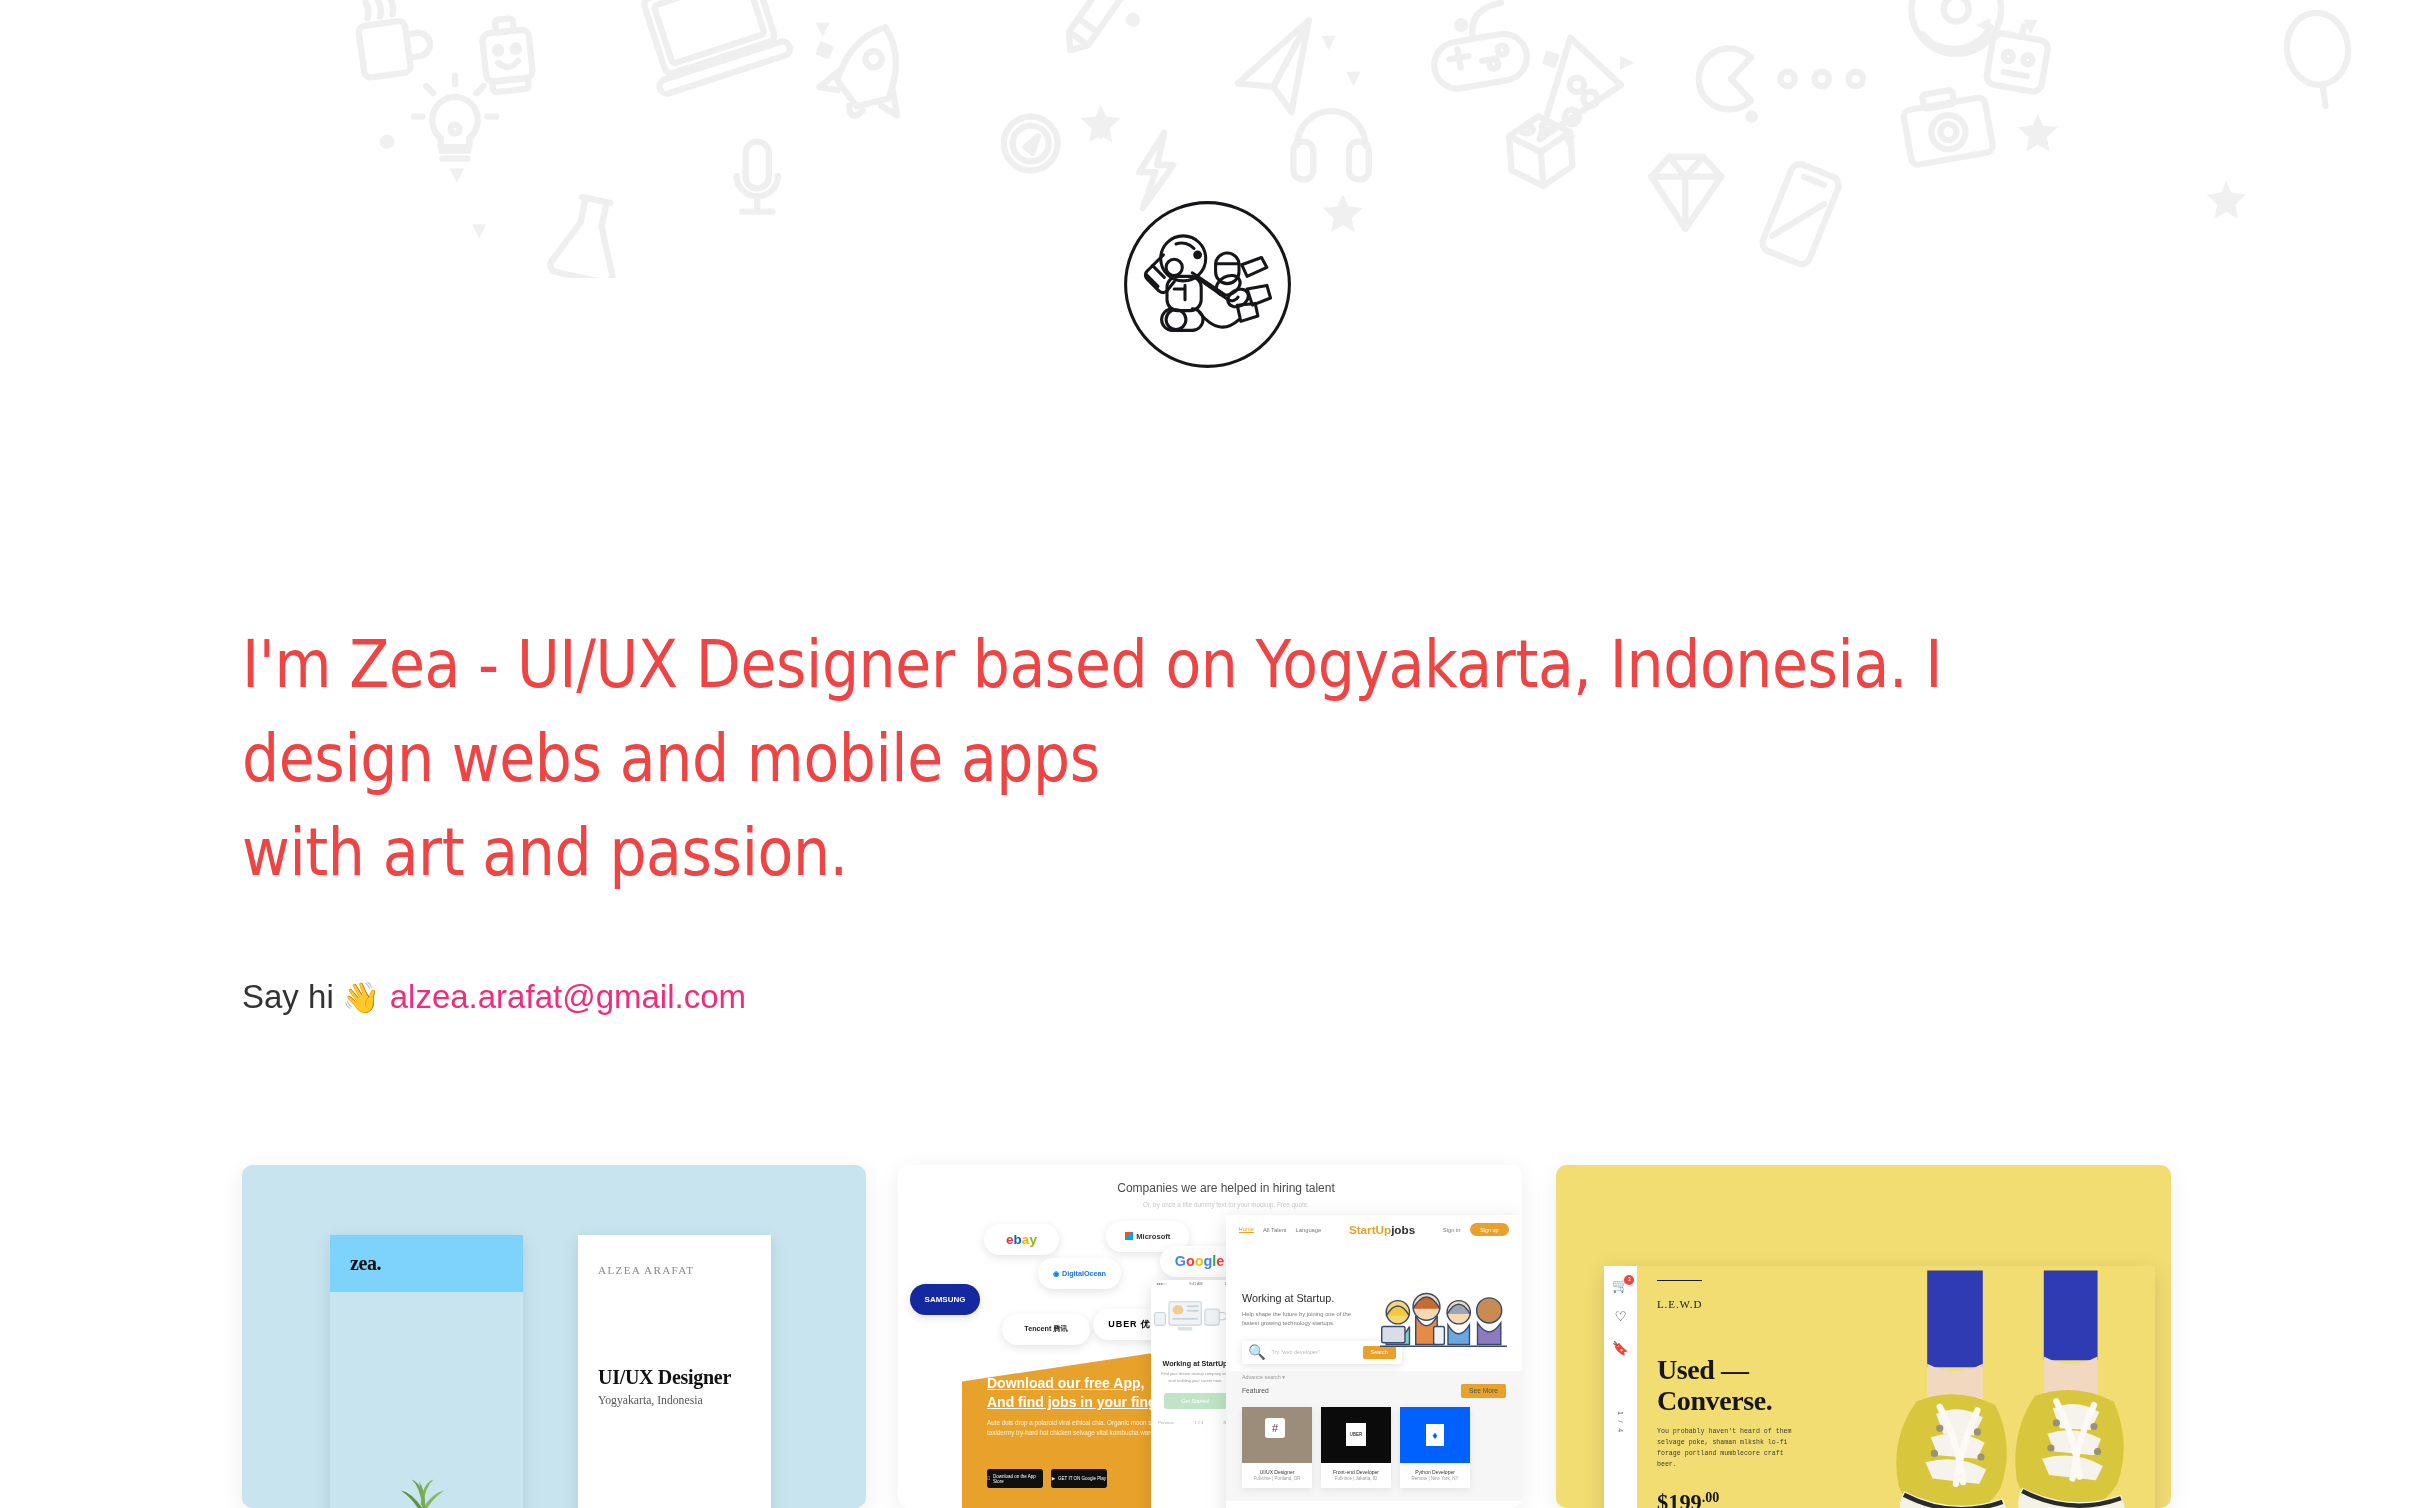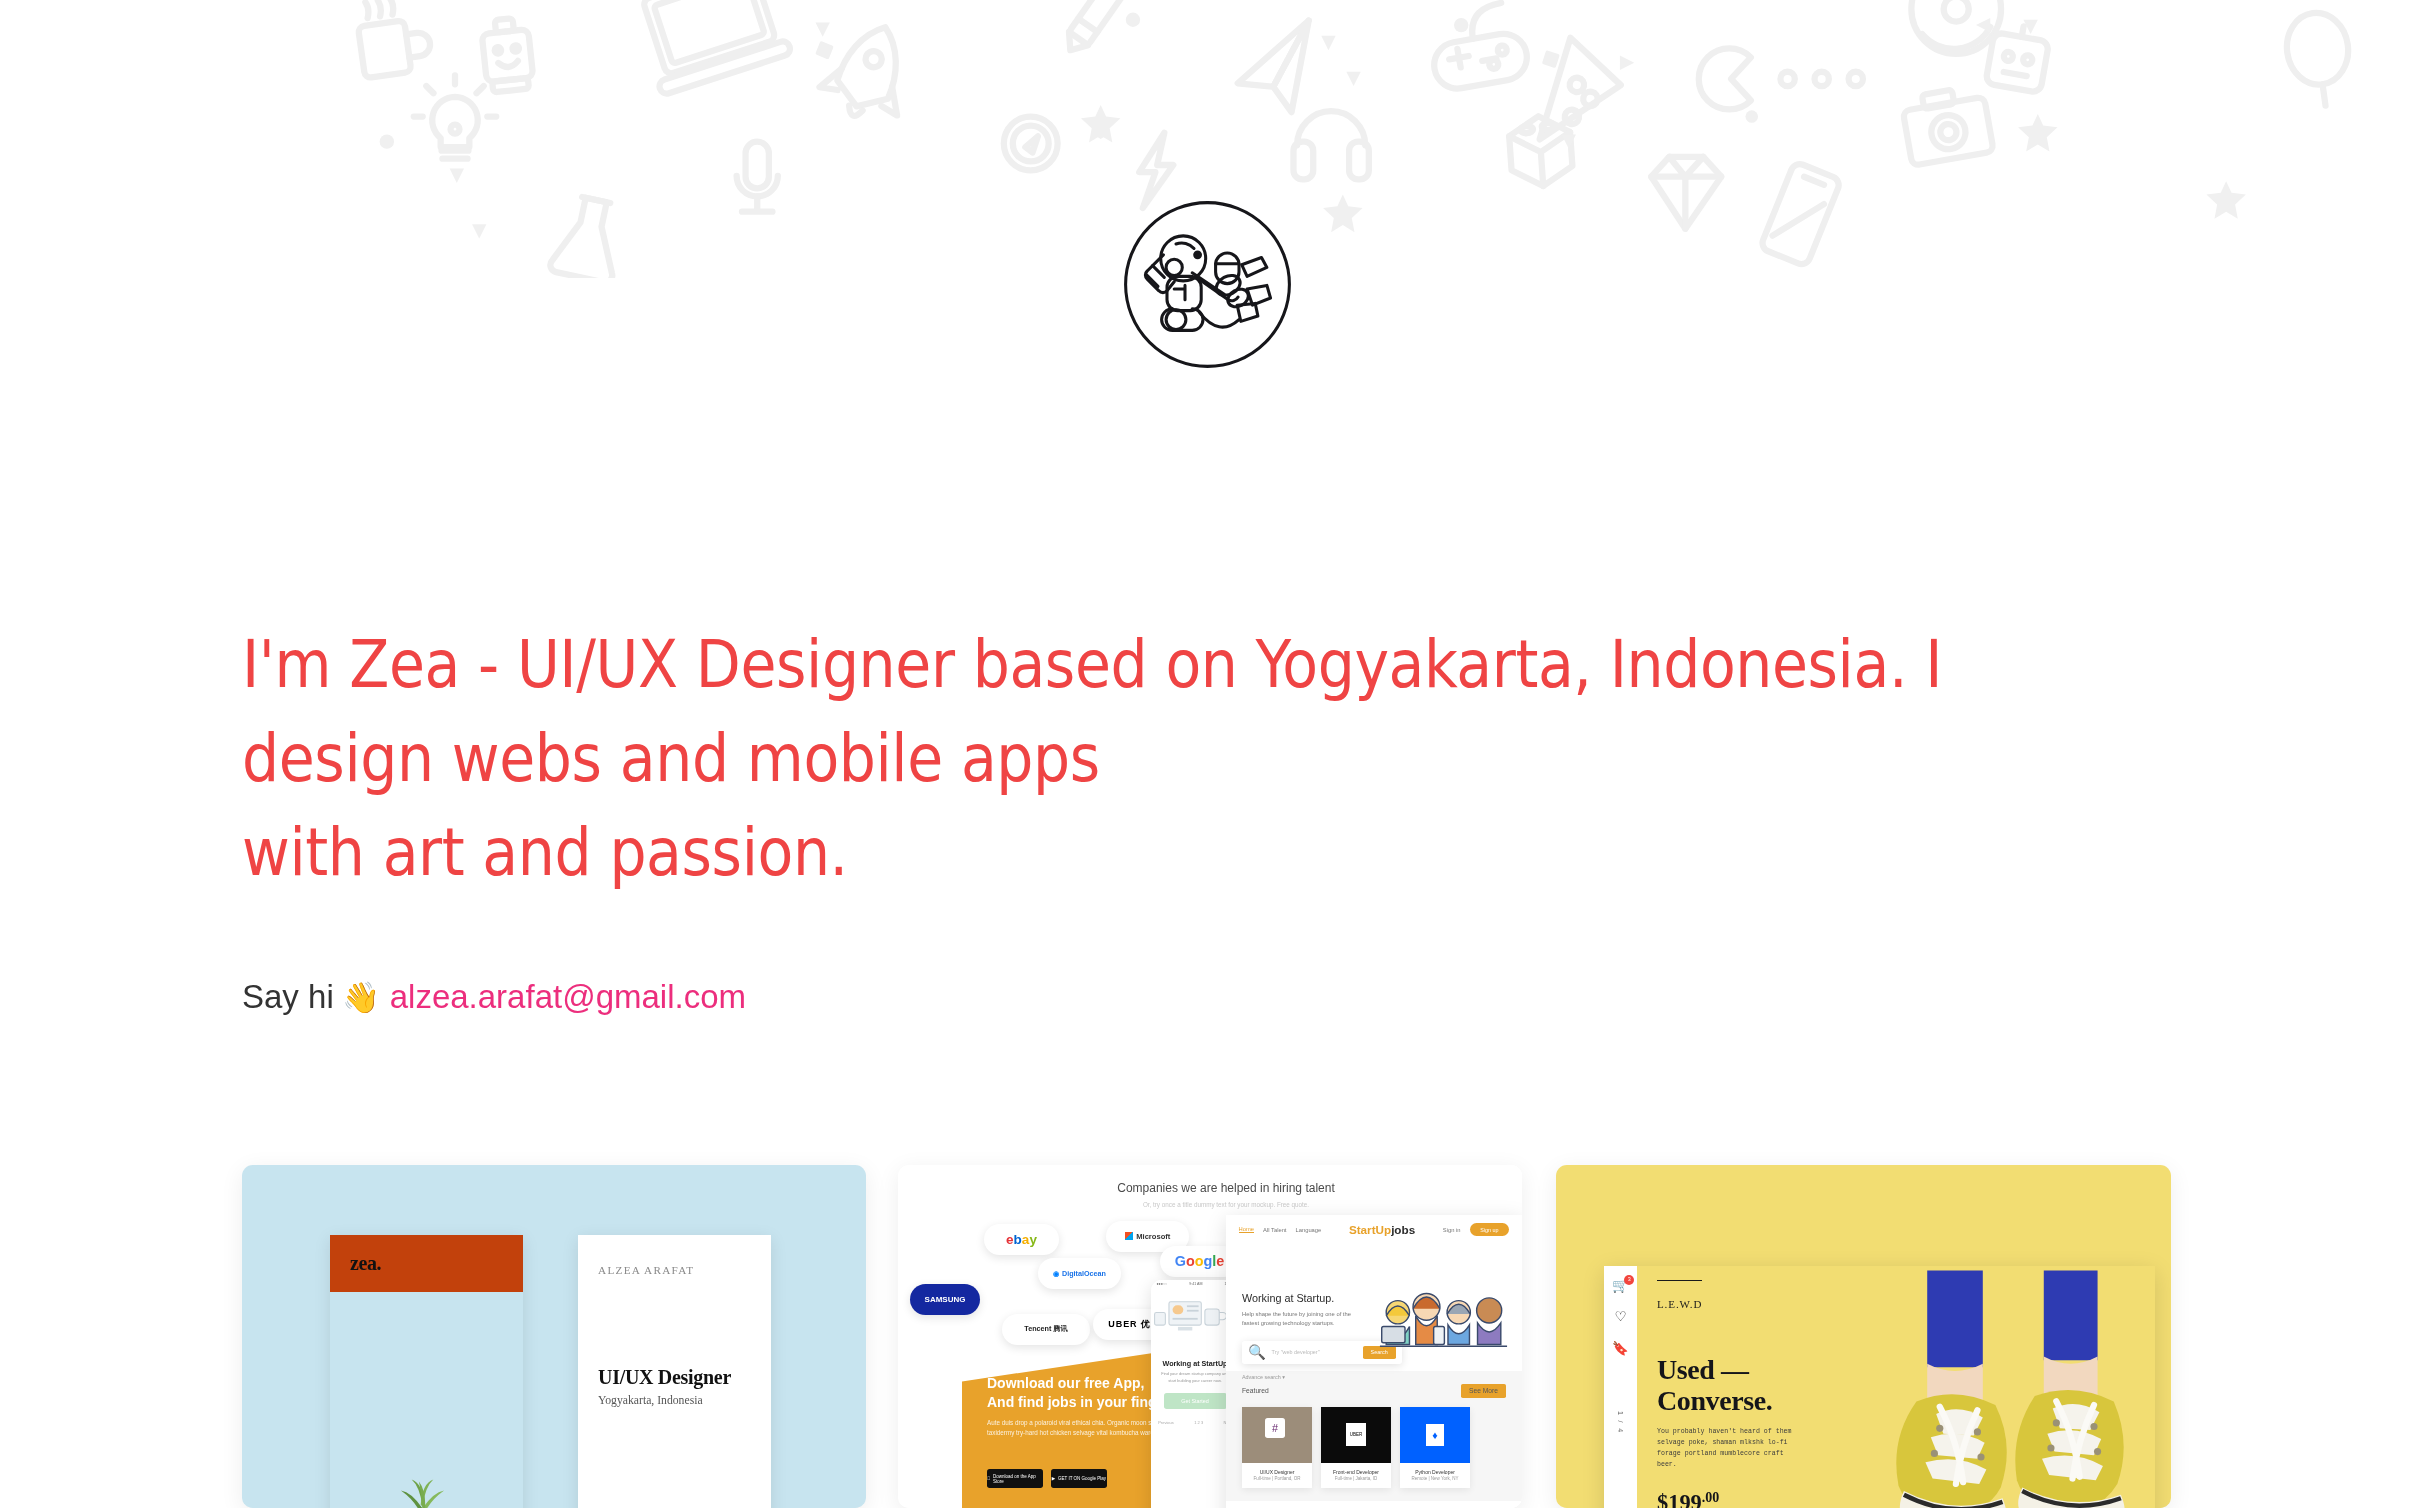--- a/index.html
+++ b/index.html
@@ -37,41 +37,41 @@
   .cards { position:absolute; left:0; top:1165px; width:2413px; height:343px; }
   .card { position:absolute; top:0; height:343px; border-radius:10.8px; overflow:hidden;
           box-shadow:0 5.4px 23px rgba(0,0,0,0.07); }
   .card-1 { left:242px; width:624px; background:#C7E4EF; }
   .card-2 { left:898px; width:624px; background:#ffffff; }
   .card-3 { left:1556px; width:615px; background:#F2DD72; }
 
   
   .c1-left { position:absolute; left:88px; top:70px; width:193px; bottom:-36px; background:#C7E4EF;
              box-shadow:0 3.6px 16px rgba(0,0,0,0.10); }
-  .c1-left-head { height:57px; background:#c2410c; display:flex; align-items:center; padding-left:20px; }
+  .c1-left-head { height:57px; background:#7dd3fc; display:flex; align-items:center; padding-left:20px; }
   .c1-left-head .zea { font-family:"Liberation Serif", serif; font-weight:bold; font-size:20px; color:#111; letter-spacing:-0.4px;}
   .c1-plant { position:absolute; left:52px; bottom:-3.6px; width:81px; height:81px; }
   .c1-right { position:absolute; left:336px; top:70px; width:193px; bottom:-36px; background:#fff;
               box-shadow:0 3.6px 16px rgba(0,0,0,0.10); padding:29px 20px 0 20px; }
   .c1-name { font-family:"Liberation Serif", serif; font-size:11.2px; letter-spacing:1.3px; color:#8a8a8a; }
   .c1-role { font-family:"Liberation Serif", serif; font-weight:bold; font-size:20px; color:#111; margin-top:90px; letter-spacing:-0.3px;}
   .c1-loc  { font-family:"Liberation Serif", serif; font-size:11.7px; color:#555; margin-top:5.4px; }
 
   
   .c2-back { position:absolute; left:32px; top:0; right:0; bottom:0; background:#fff; }
   .c2-title { position:absolute; left:0; right:0; top:16px; text-align:center;
               font-size:12px; color:#4a4a4a; font-family:"Liberation Sans Narrow","Liberation Sans",sans-serif; }
   .c2-sub { position:absolute; left:0; right:0; top:36px; text-align:center;
             font-size:6.3px; color:#c8c8c8; }
   .chip { position:absolute; background:#fff; border-radius:27px; box-shadow:0 2.7px 10px rgba(0,0,0,0.11);
           display:flex; align-items:center; justify-content:center; font-size:10.8px; font-weight:bold; height:30.5px; }
   .c2-orange { position:absolute; left:32px; bottom:0; width:298px; height:171px; background:#E8A22B;
                clip-path:polygon(0 26%, 100% 0, 100% 100%, 0 100%); }
   .c2-dl { position:absolute; left:57px; bottom:70px; width:260px; color:#fff; }
-  .c2-dl .h { font-size:14px; font-weight:bold; line-height:19px; font-family:"Liberation Sans Narrow","Liberation Sans",sans-serif;}
+  .c2-dl .h { font-size:14px; font-weight:bold; line-height:19px; font-family:"Liberation Sans Narrow","Liberation Sans",sans-serif;text-decoration:underline;}
   .c2-dl .p { font-size:6.3px; line-height:10px; margin-top:6.3px; opacity:.85; }
   .c2-badges { position:absolute; left:57px; bottom:20px; display:flex; gap:8px; }
   .c2-badge { width:56px; height:19px; background:#101010; border-radius:2.7px; color:#fff;
               font-size:4.5px; display:flex; align-items:center; justify-content:center; gap:2.7px; }
   .c2-phone { position:absolute; left:221px; top:115px; width:88px; height:251px; background:#fff;
               border-radius:10.8px; box-shadow:0 4.5px 18px rgba(0,0,0,0.13); overflow:hidden; }
   .c2-browser { position:absolute; left:296px; top:50px; right:0; bottom:-54px; background:#fff;
                 box-shadow:0 4.5px 20px rgba(0,0,0,0.13); overflow:hidden; }
   .c2-nav { height:29px; display:flex; align-items:center; gap:9px; padding:0 12.6px; font-size:5.8px; color:#777; }
   .c2-logo { font-family:"Liberation Sans Narrow","Liberation Sans",sans-serif; font-weight:bold;

